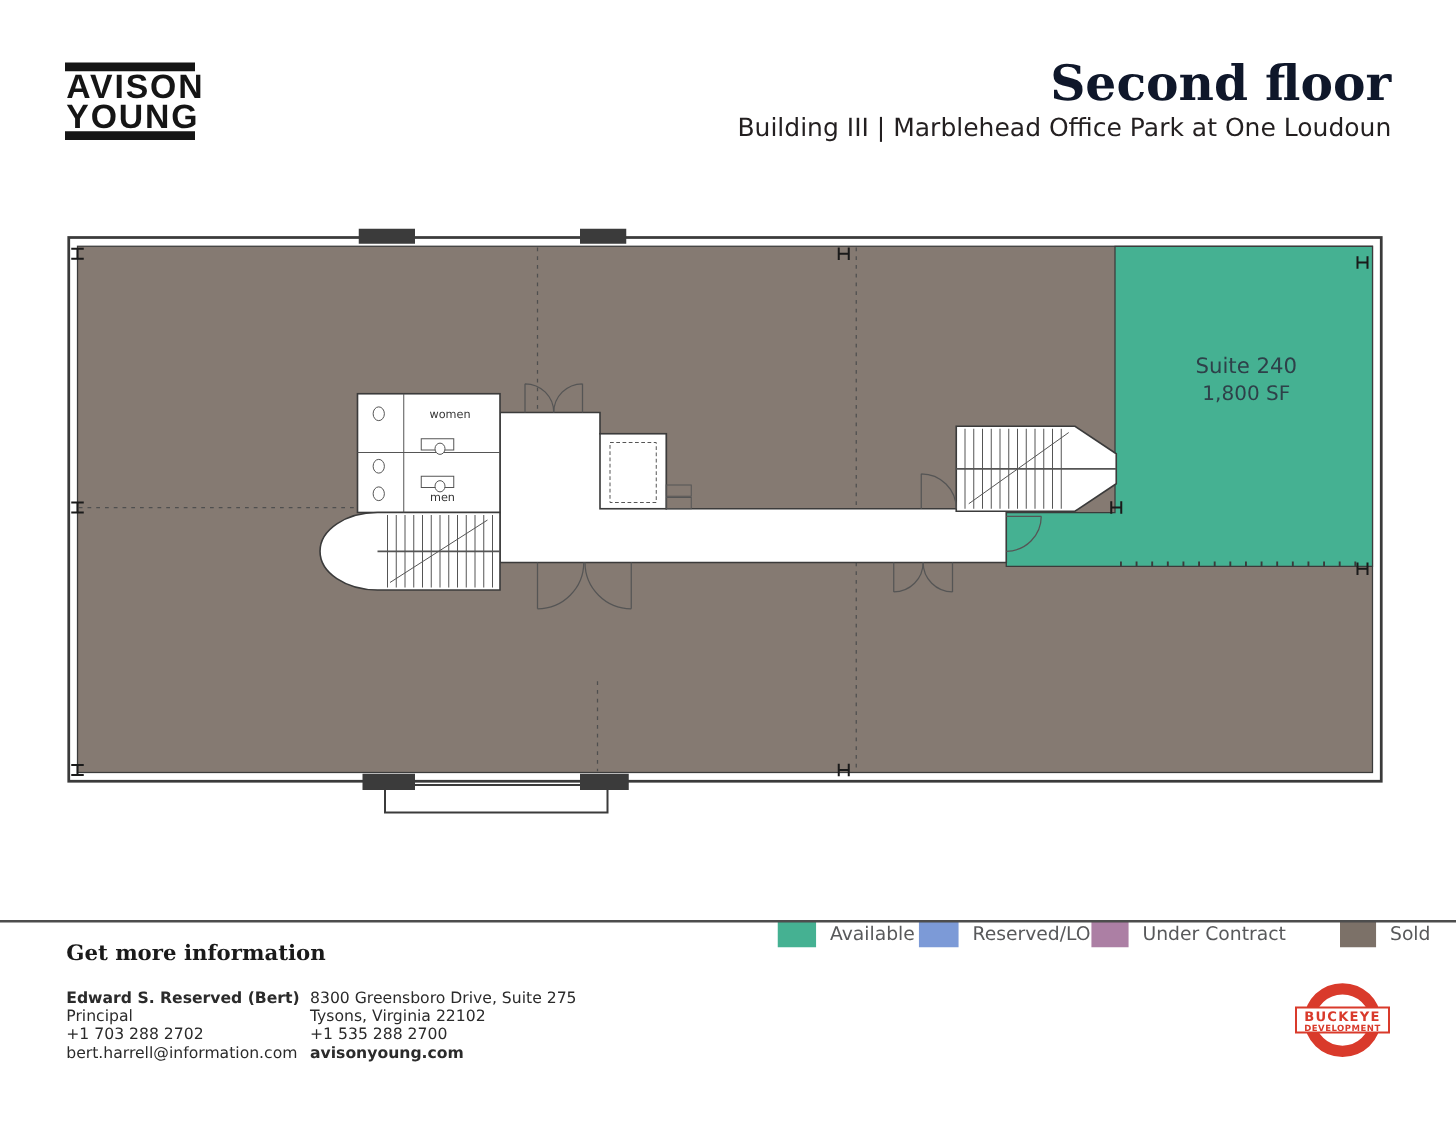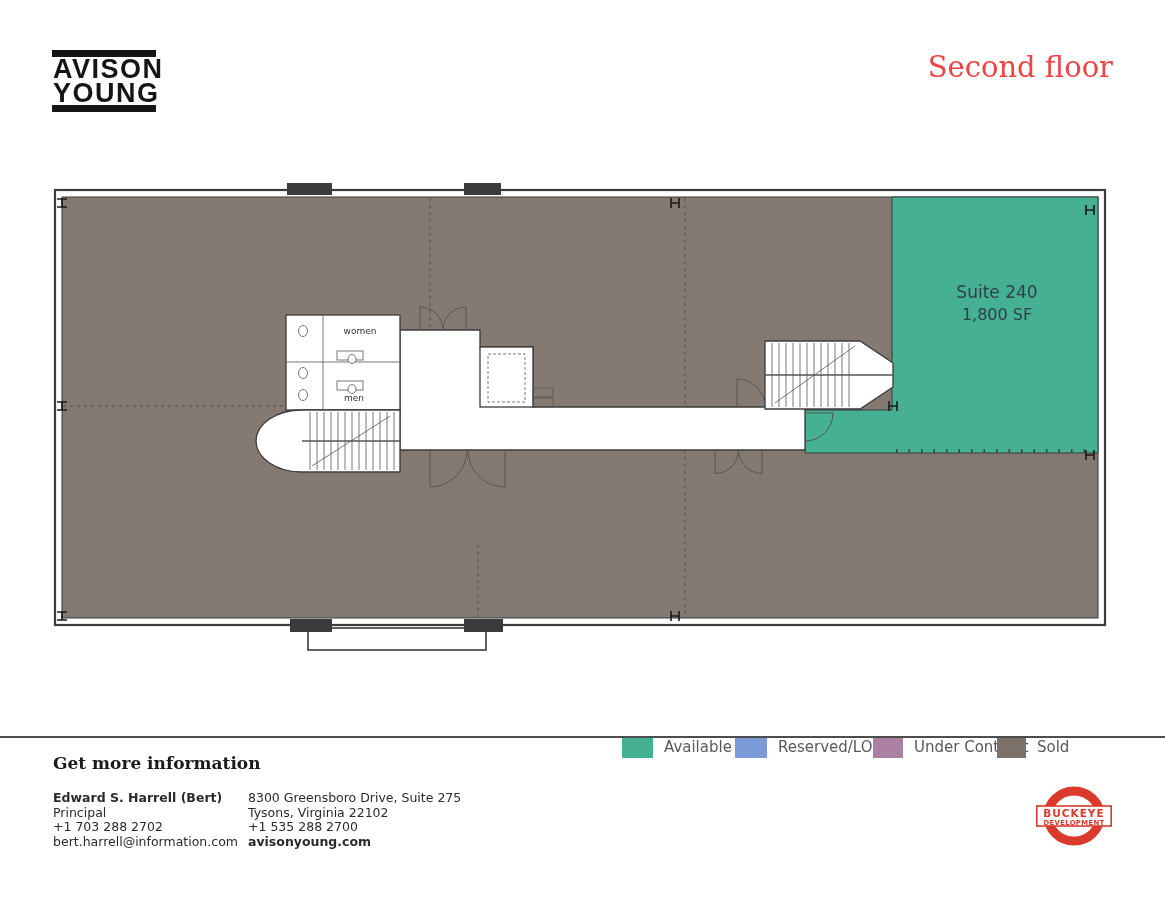--- a/index.html
+++ b/index.html
@@ -5,33 +5,33 @@
   html,body{margin:0;padding:0;}
   body{width:1165px;height:900px;position:relative;background:#ffffff;overflow:hidden;
        font-family:"DejaVu Sans","Liberation Sans",sans-serif;color:#231f20;}
 
   
   .ay-logo{position:absolute;left:52px;top:50px;width:104px;}
   .ay-logo .bar{height:7px;background:#151515;}
   .ay-logo .word{font-family:"Liberation Sans",sans-serif;font-weight:bold;font-size:27px;
                  letter-spacing:1.5px;line-height:23px;color:#151515;padding:1px 0 0 1px;}
   .title-block{position:absolute;right:52px;top:46px;text-align:right;}
-  .page-title{font-family:"DejaVu Serif","Liberation Serif",serif;font-weight:normal;
-              font-size:29px;line-height:42px;color:#ef4444;}
+  .page-title{font-family:"DejaVu Serif","Liberation Serif",serif;font-weight:bold;
+              font-size:39px;line-height:42px;color:#0f172a;}
   .page-subtitle{font-size:20px;line-height:27px;color:#231f20;margin-top:1px;}
 
   
   .plan-svg{position:absolute;left:0;top:0;}
   .plan-svg text{font-family:"DejaVu Sans","Liberation Sans",sans-serif;}
 
   
   .legend-item{position:absolute;top:699px;height:24px;display:flex;align-items:center;margin-top:36px;}
   .legend-item .sw{display:block;}
   .legend-item .lbl{margin-left:11px;font-size:15px;color:#58595b;}
-  #li-0{left:622px;} #li-1{left:735px;} #li-2{left:873px;} #li-3{left:997px;}
+  #li-0{left:622px;} #li-1{left:735px;} #li-2{left:873px;} #li-3{left:1072px;}
 
   
   .rule{position:absolute;left:0;right:0;top:736px;height:2px;background:#4d4d4d;}
   .footer-heading{position:absolute;left:53px;top:753px;font-family:"DejaVu Serif","Liberation Serif",serif;
                   font-weight:bold;font-size:17px;color:#1a1a1a;}
   .contact-col{position:absolute;top:791px;font-size:12.5px;line-height:14.5px;color:#2b2b2b;}
   #col-contact{left:53px;} #col-office{left:248px;}
   .contact-col .b{font-weight:bold;}
   .buckeye{position:absolute;left:1036px;top:785px;width:76px;height:62px;}
 </style>
@@ -40,20 +40,21 @@
 
 <div class="ay-logo">
   <div class="bar"></div>
   <div class="word">AVISON</div>
   <div class="word">YOUNG</div>
   <div class="bar"></div>
 </div>
 
 <div class="title-block">
   <div class="page-title">Second floor</div>
+  <div class="page-subtitle">Building III | Marblehead Office Park at One Loudoun</div>
 </div>
 
 <svg class="plan-svg" width="1165" height="900" viewBox="0 0 1165 900">
 
   <g>
     <rect x="55" y="190" width="1050" height="435" fill="#ffffff" stroke="#3B3B3B" stroke-width="2.2"></rect>
     <rect x="62" y="197" width="1036" height="421" stroke="#3B3B3B" stroke-width="1" fill="#857A72"></rect>
   </g>
 
   <polygon points="892,197 1098,197 1098,453 805,453 805,410 892,410" stroke="#3B3B3B" stroke-width="1" fill="#45B192"></polygon>
@@ -158,21 +159,21 @@
     <rect width="29" height="22" fill="#7C7168"></rect>
     </svg>
   <span class="lbl">Sold</span>
 </div>
 
 <div class="rule"></div>
 
 <div class="footer-heading">Get more information</div>
 
 <div class="contact-col" id="col-contact">
-  <div class="b">Edward S. Harrell (Bert)</div>
+  <div class="b">Edward S. Reserved (Bert)</div>
   <div>Principal</div>
   <div>+1 703 288 2702</div>
   <div>bert.harrell@information.com</div>
 </div>
 
 <div class="contact-col" id="col-office">
   <div>8300 Greensboro Drive, Suite 275</div>
   <div>Tysons, Virginia 22102</div>
   <div>+1 535 288 2700</div>
   <div class="b">avisonyoung.com</div>

